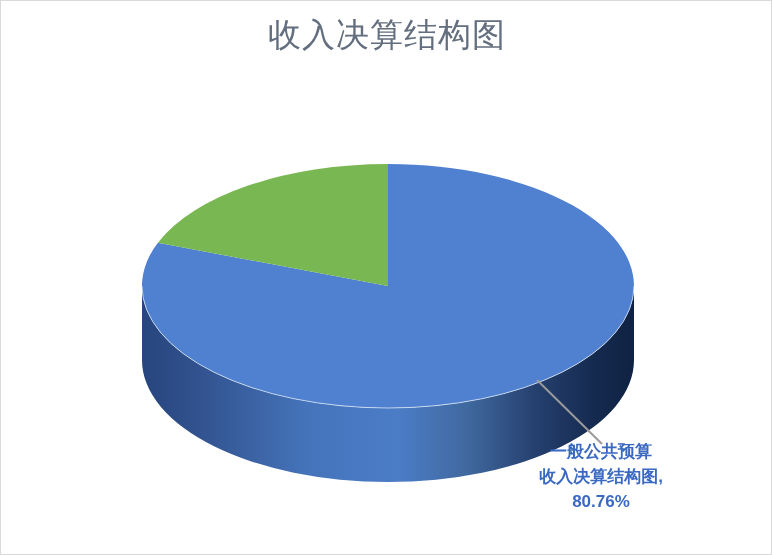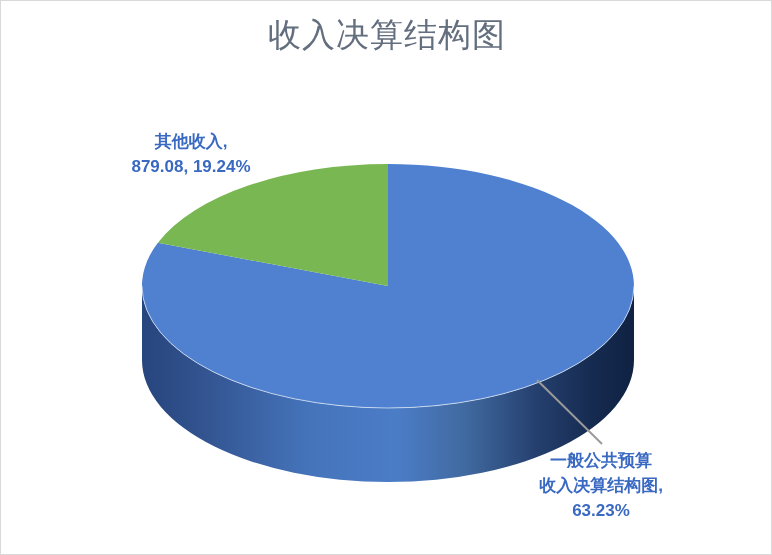--- a/index.html
+++ b/index.html
@@ -49,21 +49,20 @@
   }
   #label-other {
     left: 102px;
     top: 128px;
     width: 176px;
   }
   #label-general {
     left: 500px;
     top: 438px;
     width: 200px;
-    margin-top: 9px;
   }
   .label-line {
     display: block;
   }
 </style>
 </head>
 <body>
 
 <div id="chart-frame">
 
@@ -102,24 +101,20 @@
       <path d="M 387,285 L 387,163 A 246,122 0 1 1 156.9,241.8 Z" fill="#4f81d0"></path>
 
       <path d="M 387,285 L 156.9,241.8 A 246,122 0 0 1 387,163 Z" fill="#79b752"></path>
     </g>
 
     <path d="M 141,285 A 246,122 0 0 0 633,285" fill="none" stroke="#dfe9f6" stroke-width="1" opacity="0.75"></path>
 
     <line x1="536" y1="379" x2="601" y2="443" stroke="#9a9a9a" stroke-width="2"></line>
   </svg>
 
-  <div class="pie-label" id="label-other">
-    <span class="label-line">其他收入,</span>
-    <span class="label-line">879.08, 19.24%</span>
-  </div>
 
   <div class="pie-label" id="label-general">
     <span class="label-line">一般公共预算</span>
     <span class="label-line">收入决算结构图,</span>
-    <span class="label-line">63.23%</span>
+    <span class="label-line">80.76%</span>
   </div>
 
 </div>
 
 </body></html>

